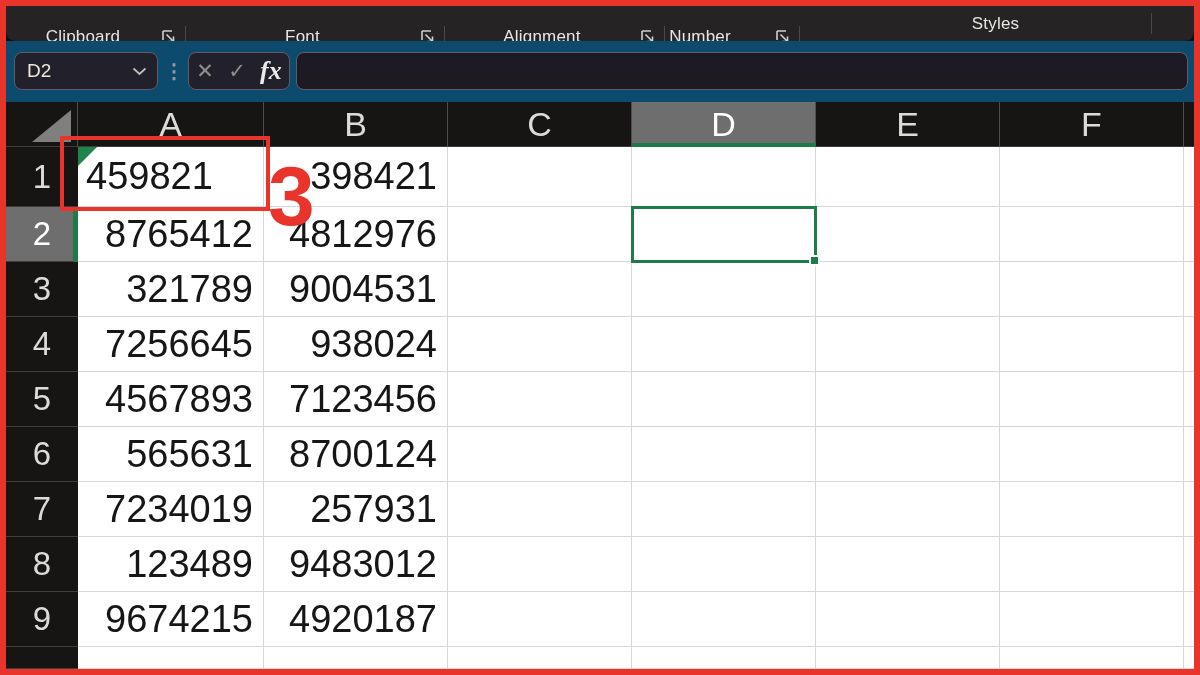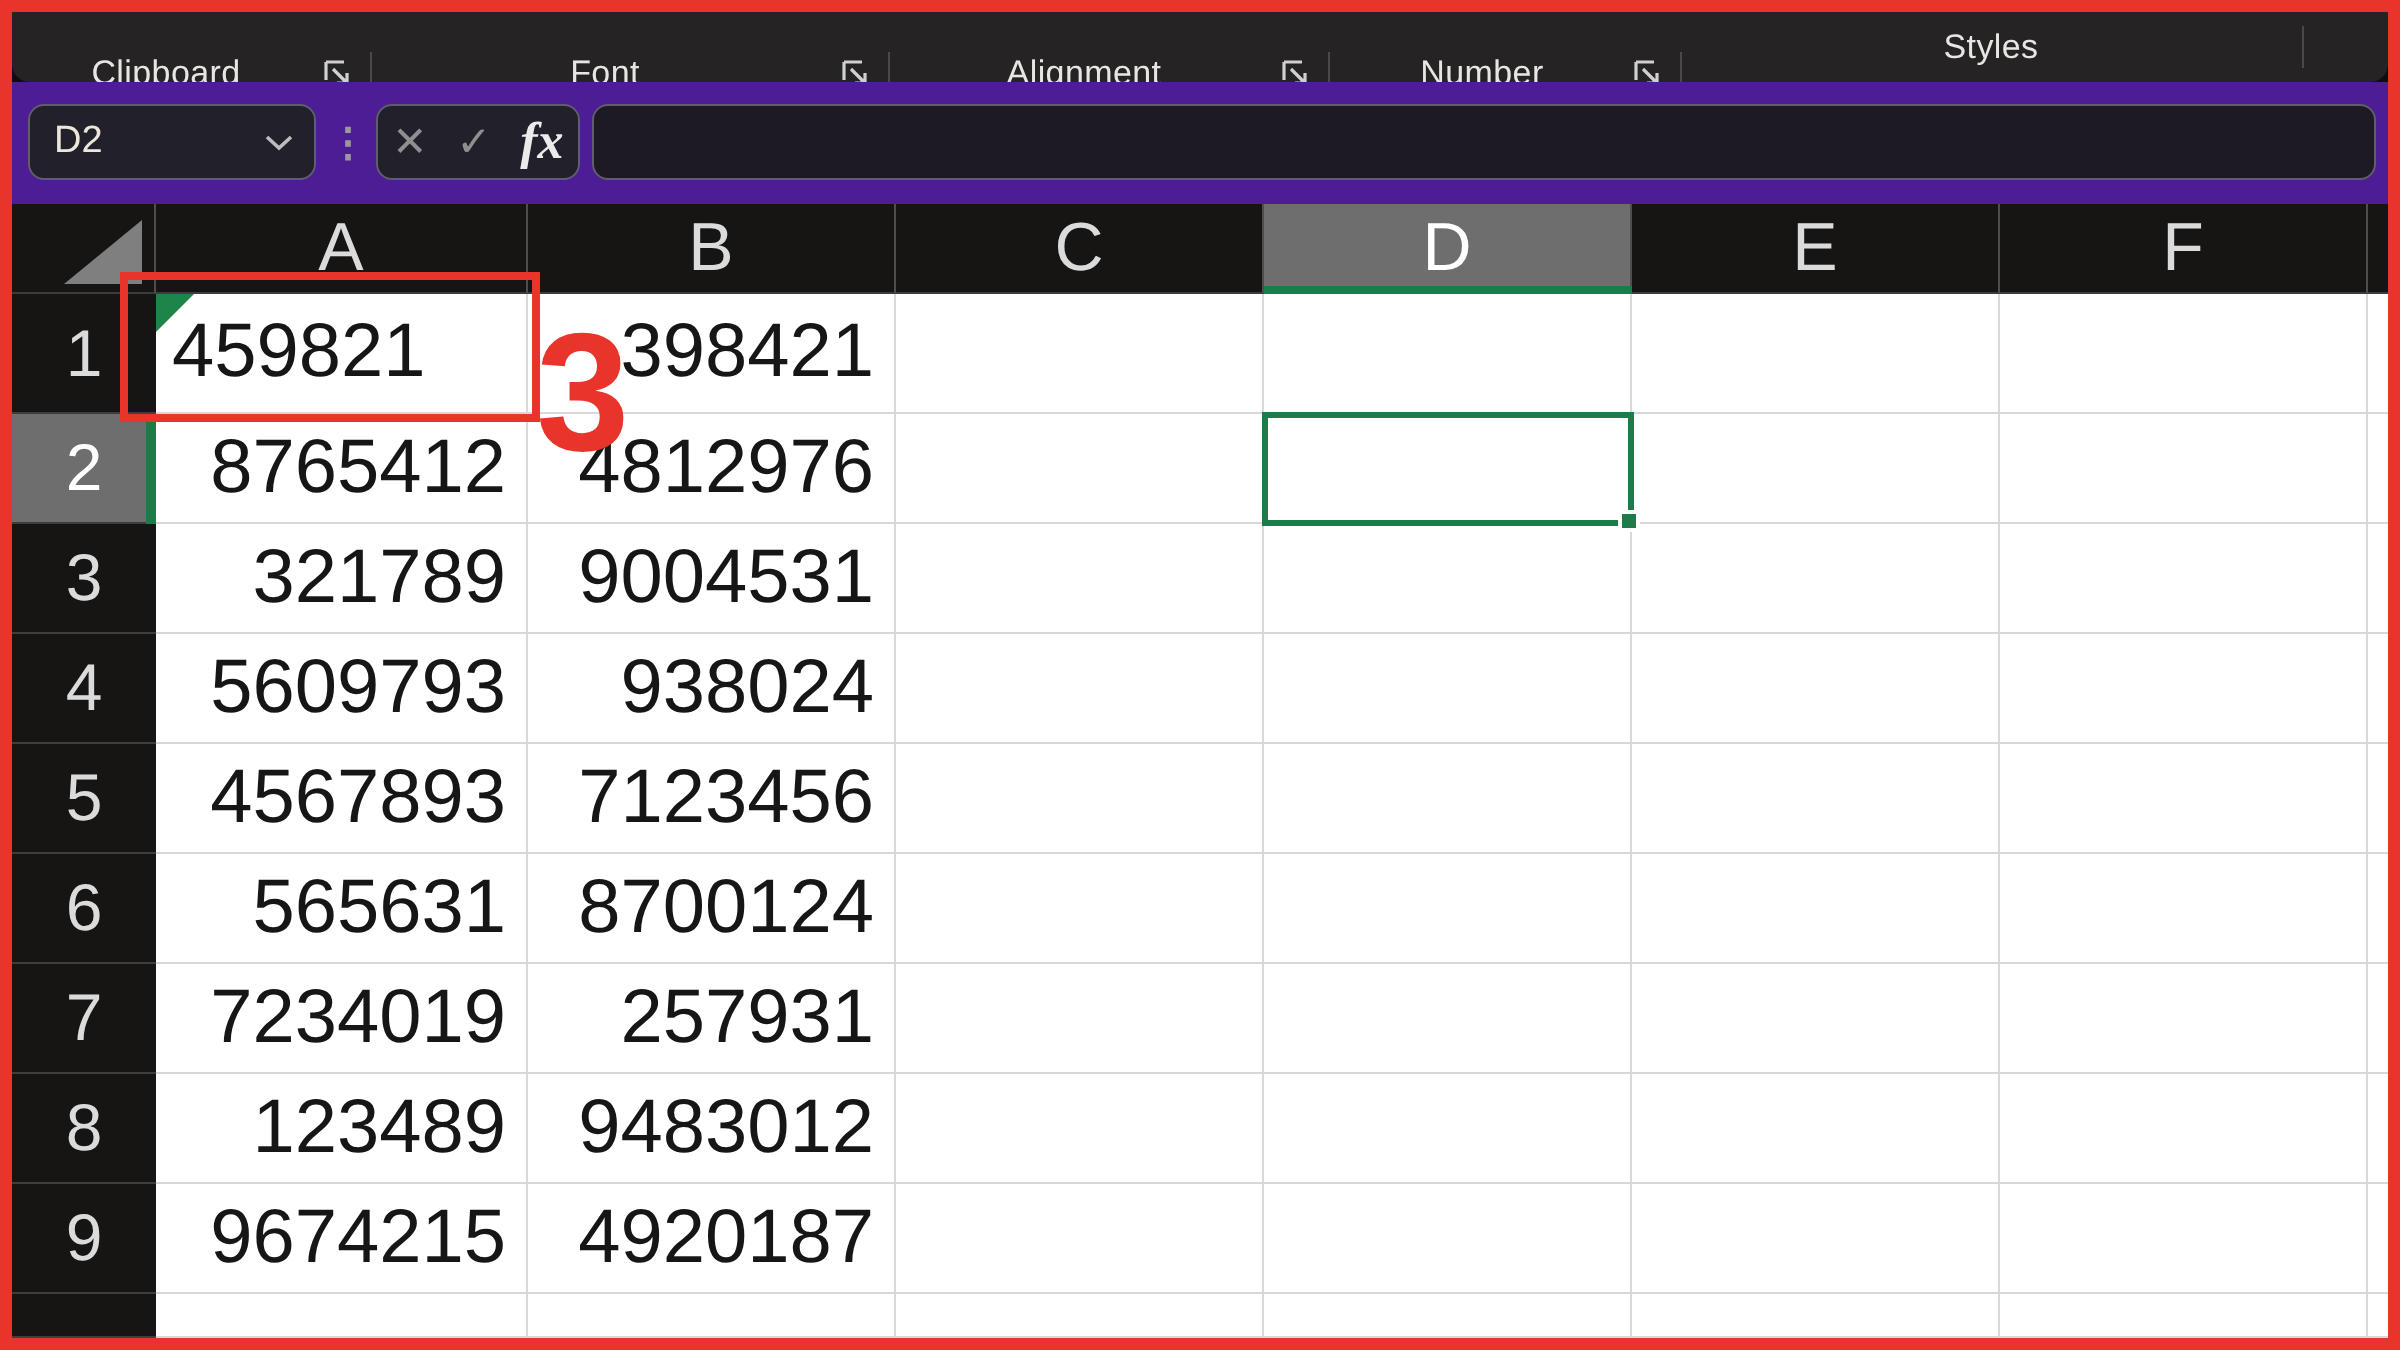--- a/index.html
+++ b/index.html
@@ -17,21 +17,21 @@
     position:absolute; left:0; top:0; width:1188px; height:35px;
     background:#252323; border-radius:0 0 9px 9px;
   }
   .rgroup { position:absolute; top:0; height:35px; display:flex; align-items:center; justify-content:center; }
   .rgroup.haslaunch { padding-right:26px;margin-top:13px; }
   .rgroup .sep { position:absolute; right:0; top:7px; height:21px; width:1px; background:#4b4947; }
   .rlabel { color:#e8e6e3; font-size:17px; letter-spacing:.2px; }
   .launcher { position:absolute; right:9px; top:9px; width:17px; height:17px; display:flex; align-items:center; justify-content:center; cursor:pointer; }
 
   
-  .fstrip { position:absolute; left:0; top:35px; width:1188px; height:61px; background:#4c1d95; }
+  .fstrip { position:absolute; left:0; top:35px; width:1188px; height:61px; background:#0c4a6e; }
   .fbox {
     position:absolute; top:11px; height:38px; background:#22202a;
     border:1.5px solid #605c6a; border-radius:8px;
   }
   .namebox { left:8px; width:144px; display:flex; align-items:center; }
   .nameval { color:#ece7da; font-size:19px; padding-left:12px; flex:1; }
   .chev { margin-right:10px; }
   .vdots { position:absolute; left:160px; top:11px; height:38px; width:16px; display:flex; align-items:center; justify-content:center; color:#9a9a9a; font-size:20px; font-weight:700; }
   .fxbox { left:182px; width:102px; display:flex; align-items:center; justify-content:space-around; }
   .xbtn,.okbtn { color:#8f8f8f; font-size:21px; cursor:pointer; }
@@ -106,21 +106,21 @@
     <div class="rgroup haslaunch" style="left:439px;width:220px">
       <span class="rlabel">Alignment</span>
       <span class="launcher">
         <svg width="16" height="16" viewBox="0 0 16 16">
             <path d="M2 2 H11 M2 2 V11" stroke="#d0d0d0" stroke-width="1.6" fill="none"></path>
             <path d="M5.5 5.5 L12.5 12.5 M12.5 7.5 V12.5 H7.5" stroke="#d0d0d0" stroke-width="1.6" fill="none"></path>
           </svg>
       </span>
       <span class="sep"></span>
     </div>
-    <div class="rgroup haslaunch" style="left:661px;width:174px">
+    <div class="rgroup haslaunch" style="left:620px;width:174px">
       <span class="rlabel">Number</span>
       <span class="launcher">
         <svg width="16" height="16" viewBox="0 0 16 16">
             <path d="M2 2 H11 M2 2 V11" stroke="#d0d0d0" stroke-width="1.6" fill="none"></path>
             <path d="M5.5 5.5 L12.5 12.5 M12.5 7.5 V12.5 H7.5" stroke="#d0d0d0" stroke-width="1.6" fill="none"></path>
           </svg>
       </span>
       <span class="sep"></span>
     </div>
     <div class="rgroup" style="left:833px;width:313px">
@@ -181,21 +181,21 @@
       <div class="cell sliver-cell"></div>
       <div class="rh">3</div>
       <div class="cell">321789</div>
       <div class="cell">9004531</div>
       <div class="cell"></div>
       <div class="cell"></div>
       <div class="cell"></div>
       <div class="cell"></div>
       <div class="cell sliver-cell"></div>
       <div class="rh">4</div>
-      <div class="cell">5609793</div>
+      <div class="cell">7256645</div>
       <div class="cell">938024</div>
       <div class="cell"></div>
       <div class="cell"></div>
       <div class="cell"></div>
       <div class="cell"></div>
       <div class="cell sliver-cell"></div>
       <div class="rh">5</div>
       <div class="cell">4567893</div>
       <div class="cell">7123456</div>
       <div class="cell"></div>

